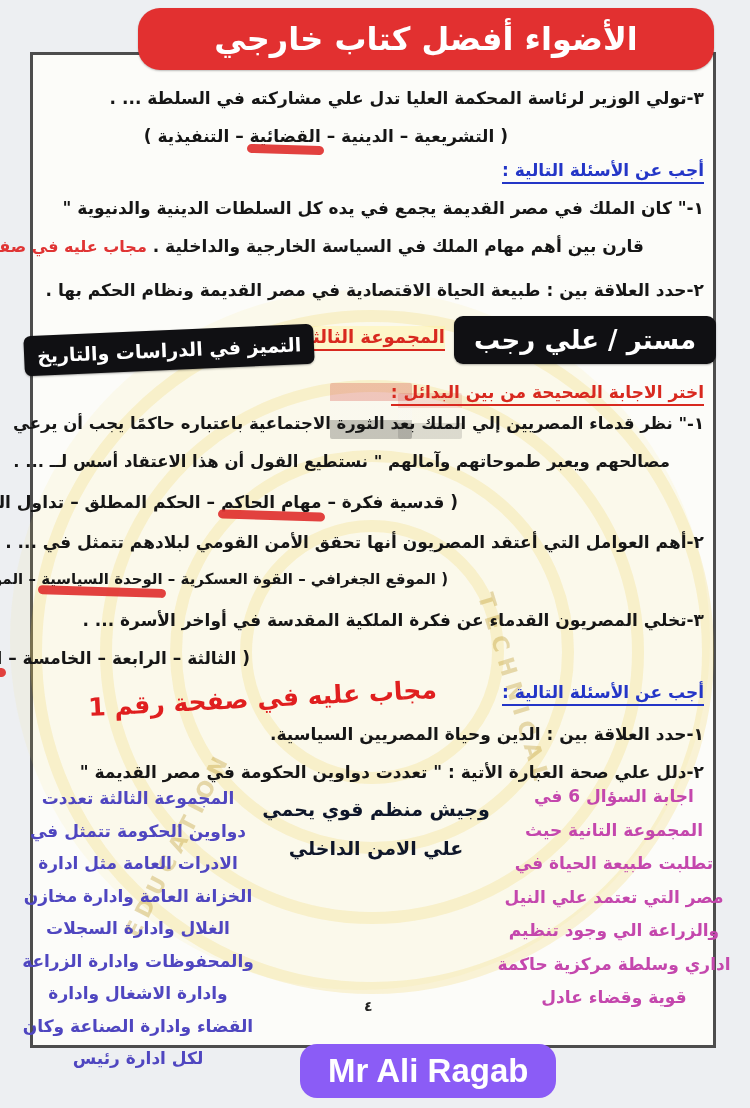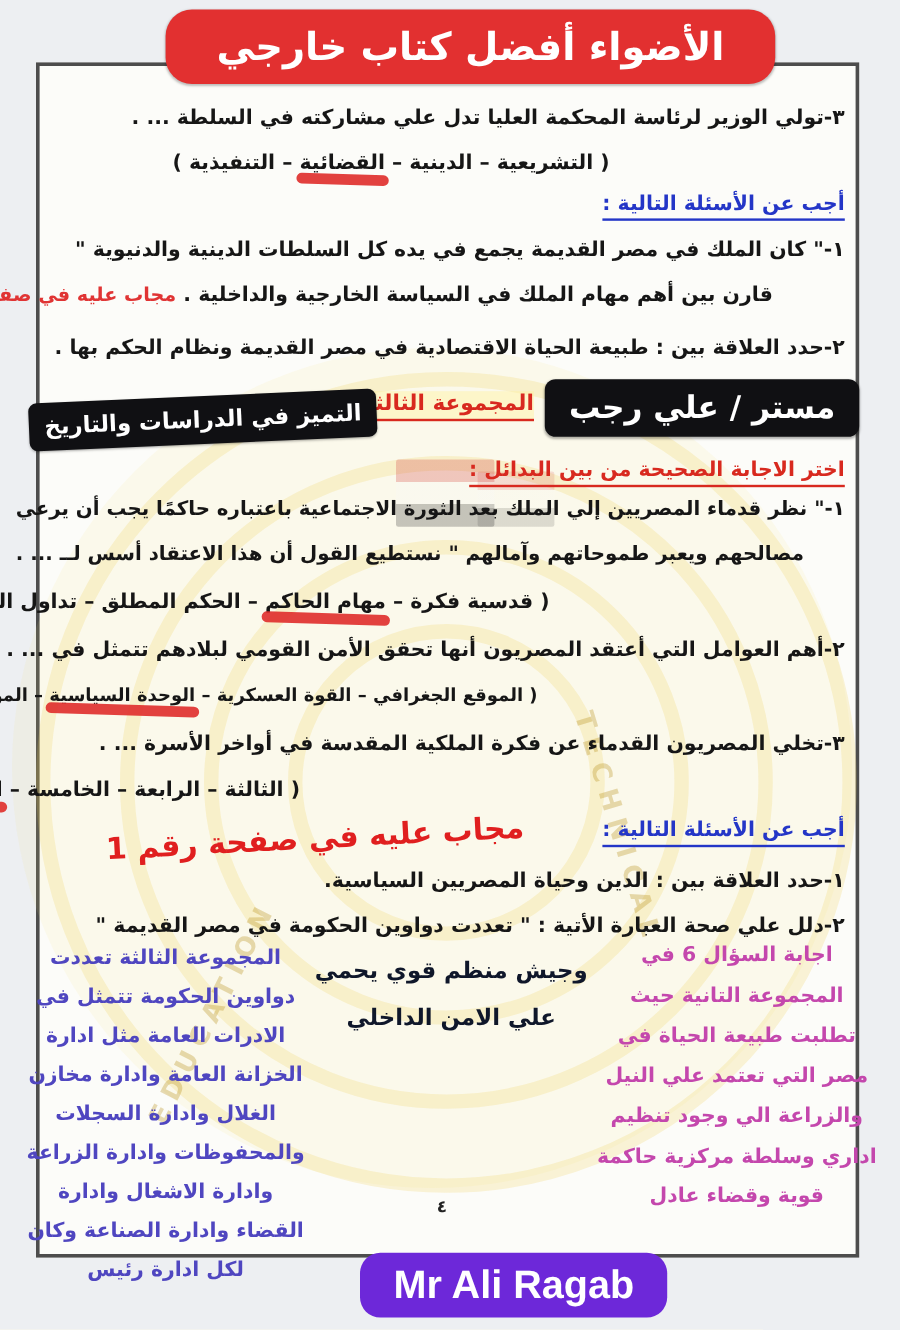--- a/index.html
+++ b/index.html
@@ -14,21 +14,21 @@
     border:3px solid #4d4d4d;background:#fcfcf9;box-sizing:border-box;
   }
   
   .wm{position:absolute;pointer-events:none;}
   .wm-ring{border-radius:50%;border:12px solid rgba(242,205,70,.20);}
   .wm-fill{border-radius:50%;background:rgba(249,226,115,.10);}
   .wm-flag{opacity:.26;background:linear-gradient(180deg,#cf3535 0%,#cf3535 33%,#f7f7f7 33%,#f7f7f7 66%,#2b2b2b 66%,#2b2b2b 100%);border-radius:2px;}
   .wm-text{color:rgba(184,142,25,.32);font-weight:bold;letter-spacing:7px;font-size:22px;white-space:nowrap;}
   
   .title-badge{
-    position:absolute;left:138px;top:8px;width:508px;height:62px;
+    position:absolute;left:138px;top:8px;width:576px;height:62px;
     background:#e23030;border-radius:22px;color:#fff;
     display:flex;align-items:center;justify-content:center;
     font-size:32px;font-weight:bold;direction:rtl;
     box-shadow:0 1px 2px rgba(0,0,0,.25);
   }
   
   .line{
     position:absolute;direction:rtl;white-space:nowrap;
     font-weight:bold;color:#161616;font-size:17px;
   }
@@ -59,21 +59,21 @@
   }
   
   .col{position:absolute;font-weight:bold;text-align:center;direction:rtl;}
   #col-right{top:780px;right:10px;width:252px;color:#c447ad;font-size:17px;line-height:33.5px;}
   #col-middle{top:790px;left:252px;width:248px;color:#0f172a;font-size:19px;line-height:39px;}
   #col-left{top:782px;left:18px;width:240px;color:#4f46c0;font-size:17px;line-height:32.5px;}
   
   #page-num{position:absolute;left:364px;top:998px;font-size:14px;color:#222;font-weight:bold;}
   #footer-badge{
     position:absolute;left:300px;top:1044px;height:54px;padding:0 28px;
-    background:#6d28d9;border-radius:17px;color:#fff;
+    background:#8b5cf6;border-radius:17px;color:#fff;
     display:flex;align-items:center;justify-content:center;
     font-size:33px;font-weight:bold;font-family:"Liberation Sans","DejaVu Sans",sans-serif;
   }
 </style>
 </head>
 <body>
 
 <div class="doc-frame"></div>
 
 <div class="wm wm-fill" style="left:10px;top:290px;width:700px;height:700px;"></div>

